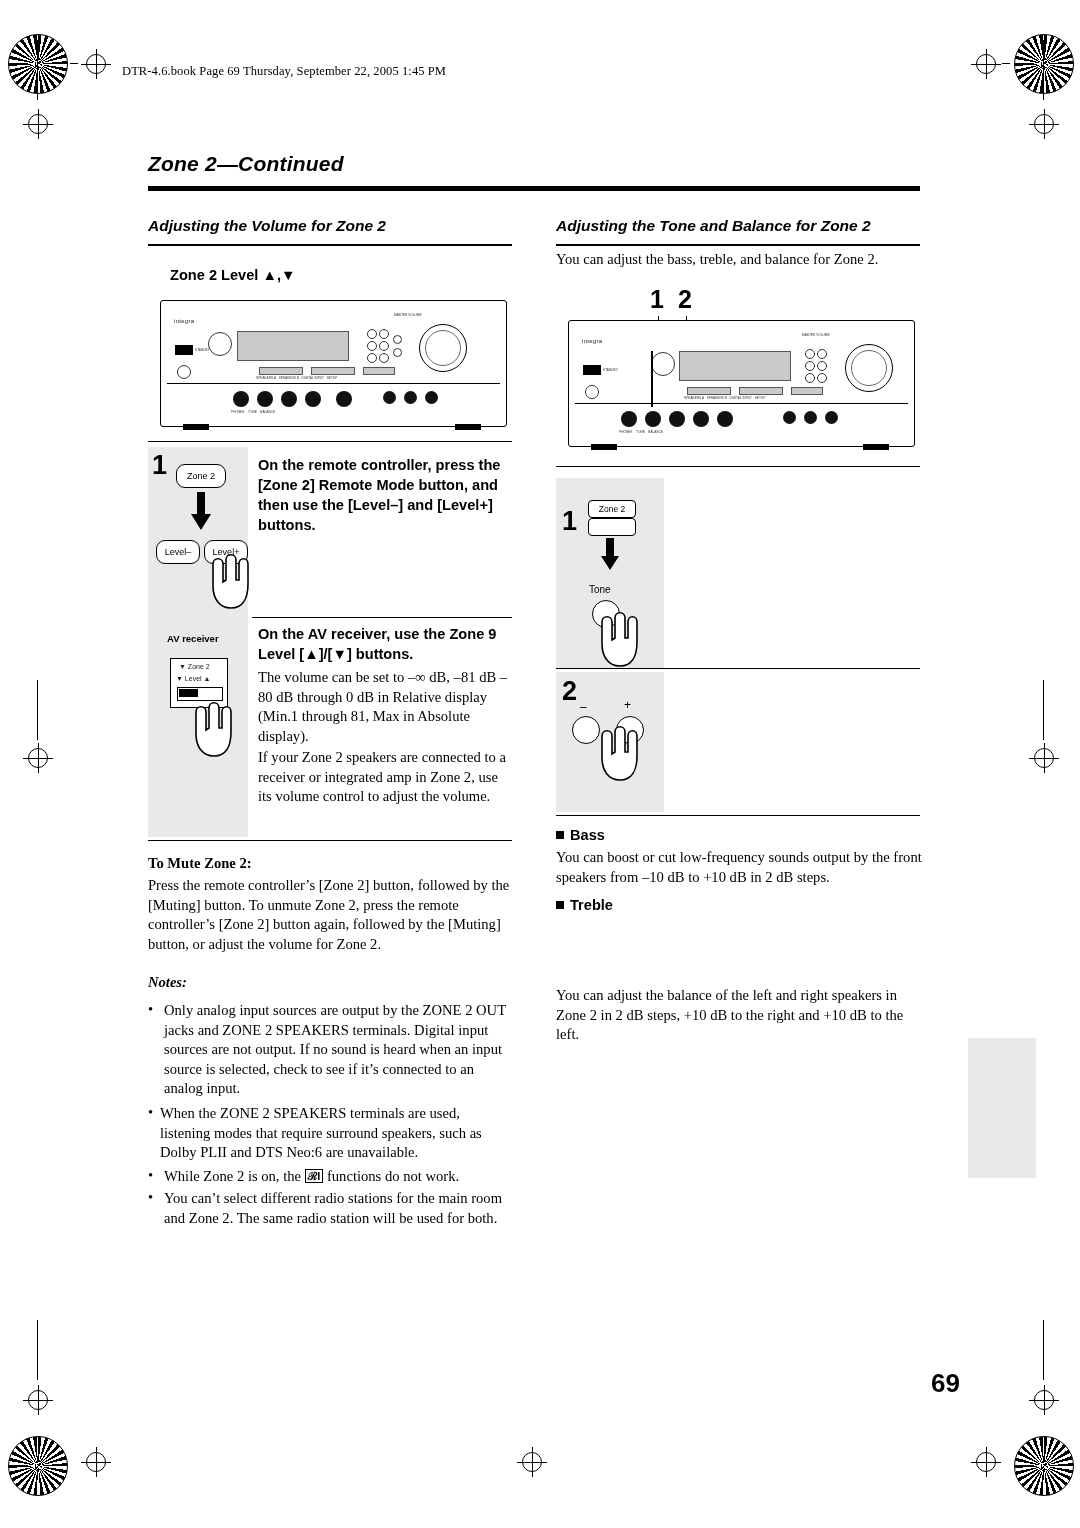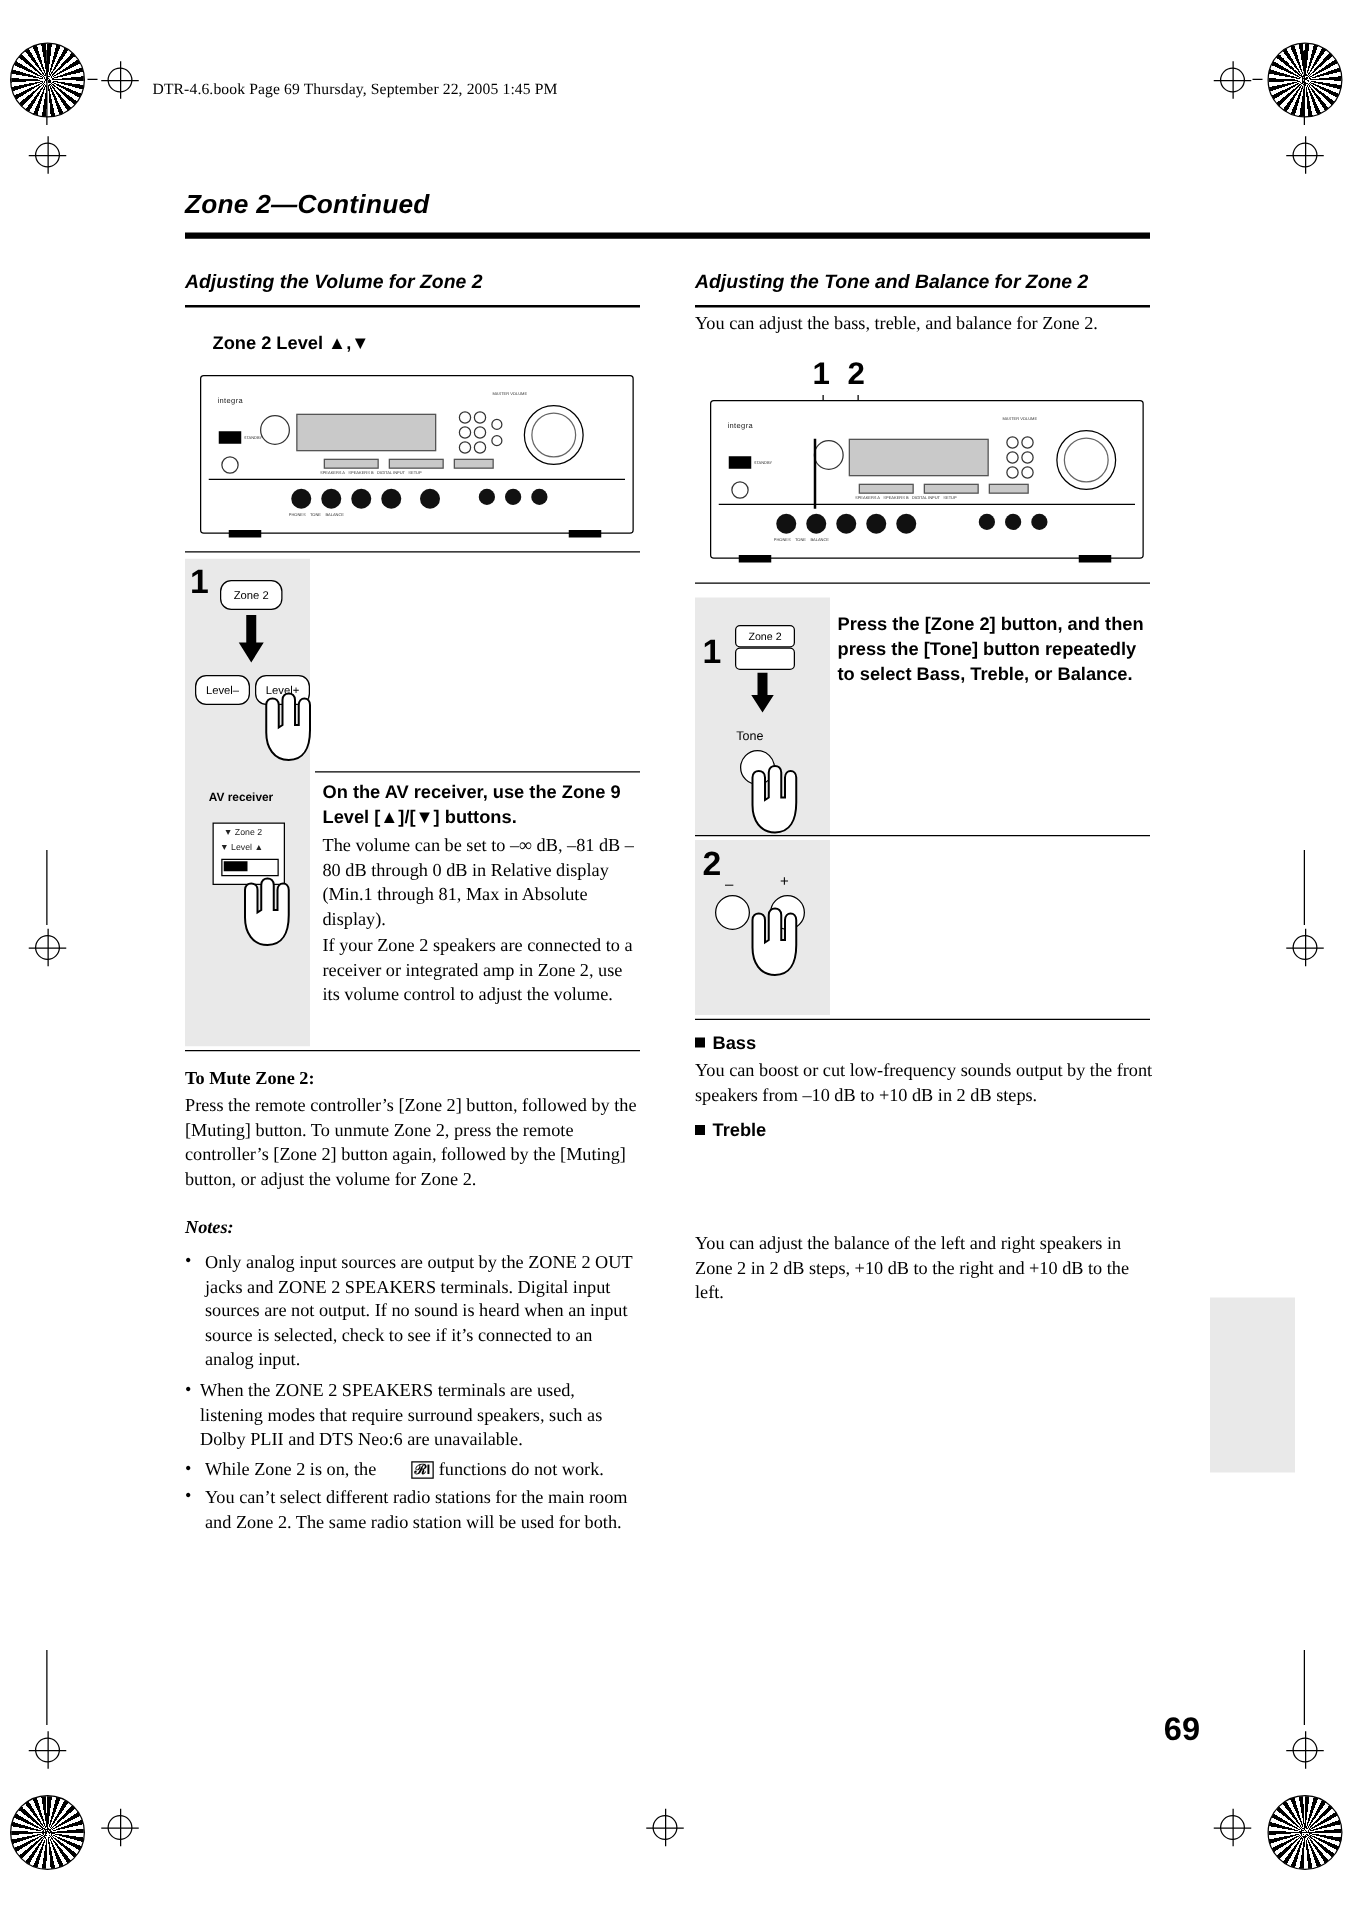--- a/index.html
+++ b/index.html
@@ -104,21 +104,21 @@
   .sub-head { font-family:"Liberation Sans", sans-serif; font-weight:bold; font-size:14.6px; }
 
   .pagenum {
     position:absolute; right:120px; top:1368px;
     font-family:"Liberation Sans", sans-serif; font-weight:bold; font-size:26px;
   }
 
   .ri-glyph{
     display:inline-block; border:1.4px solid #000; padding:0 2px;
     font-family:"Liberation Sans", sans-serif; font-weight:bold; font-size:11px;
-    line-height:12px; vertical-align:1px;margin-left:24px;
+    line-height:12px; vertical-align:1px;
   }
 </style>
 </head>
 <body>
 
 <div class="page">
 
   <div class="starburst" style="left:8px;top:34px;width:58px;height:58px;"></div>
   <div class="starburst" style="left:8px;top:1436px;width:58px;height:58px;"></div>
   <div class="starburst" style="left:1014px;top:34px;width:58px;height:58px;"></div>
@@ -205,20 +205,21 @@
   <div class="keycap" style="left:176px;top:464px;width:48px;height:22px;">Zone 2</div>
   <svg class="hand" style="left:190px;top:492px;" width="22" height="40" viewBox="0 0 22 40">
     <polygon points="7,0 15,0 15,22 21,22 11,38 1,22 7,22" fill="#000"></polygon>
   </svg>
   <div class="keycap" style="left:156px;top:540px;width:42px;height:22px;">Level–</div>
   <div class="keycap" style="left:204px;top:540px;width:42px;height:22px;">Level+</div>
   <svg class="hand" style="left:203px;top:550px;" width="56" height="62" viewBox="0 0 56 62">
     <path d="M10 14 C10 7, 20 7, 20 14 L20 32 L23 30 L23 10 C23 3, 33 3, 33 10 L33 30 L36 30 L36 14 C36 7, 45 7, 45 14 L45 34 C45 48, 40 58, 28 58 C16 58, 10 48, 10 36 Z" fill="#ffffff" stroke="#000" stroke-width="1.6"></path>
   </svg>
 
+  <div class="tb tb-sans" style="left:258px;top:455px;width:254px;">On the remote controller, press the [Zone 2] Remote Mode button, and then use the [Level–] and [Level+] buttons.</div>
 
   <div class="hrule" style="left:252px;top:617px;width:260px;"></div>
 
   <div class="label-sm" style="left:167px;top:633px;">AV receiver</div>
   <div class="tb tb-sans" style="left:258px;top:624px;width:254px;">On the AV receiver, use the Zone 9 Level [▲]/[▼] buttons.</div>
 
   <div class="avbox" style="left:170px;top:658px;width:56px;height:48px;">
     <div class="tiny5" style="left:8px;top:4px;font-size:7px;">▼  Zone 2</div>
     <div class="tiny5" style="left:5px;top:16px;font-size:7px;">▼  Level  ▲</div>
     <div class="bar" style="left:6px;top:28px;width:44px;height:12px;background:#fff;border:1.2px solid #000;"></div>
@@ -302,21 +303,20 @@
   <div class="keycap" style="left:588px;top:518px;width:46px;height:16px;border-radius:4px;"></div>
   <svg class="hand" style="left:600px;top:538px;" width="20" height="34" viewBox="0 0 20 34">
     <polygon points="6,0 14,0 14,18 19,18 10,32 1,18 6,18" fill="#000"></polygon>
   </svg>
   <div class="label-sm" style="left:589px;top:584px;font-size:10px;font-weight:normal;">Tone</div>
   <div class="keyround" style="left:592px;top:600px;width:26px;height:26px;"></div>
   <svg class="hand" style="left:592px;top:608px;" width="56" height="62" viewBox="0 0 56 62">
     <path d="M10 14 C10 7, 20 7, 20 14 L20 32 L23 30 L23 10 C23 3, 33 3, 33 10 L33 30 L36 30 L36 14 C36 7, 45 7, 45 14 L45 34 C45 48, 40 58, 28 58 C16 58, 10 48, 10 36 Z" fill="#ffffff" stroke="#000" stroke-width="1.6"></path>
   </svg>
 
-  <div class="tb tb-sans" style="left:670px;top:490px;width:250px;">Press the [Zone 2] button, and then press the [Tone] button repeatedly to select Bass, Treble, or Balance.</div>
 
   <div class="hrule" style="left:556px;top:668px;width:364px;"></div>
 
   <div class="shade" style="left:556px;top:672px;width:108px;height:140px;"></div>
   <div class="stepnum" style="left:562px;top:676px;">2</div>
 
   <div class="label-sm" style="left:580px;top:700px;font-size:12px;font-weight:normal;">–</div>
   <div class="label-sm" style="left:624px;top:698px;font-size:12px;font-weight:normal;">+</div>
   <div class="keyround" style="left:572px;top:716px;width:26px;height:26px;"></div>
   <div class="keyround" style="left:616px;top:716px;width:26px;height:26px;"></div>

